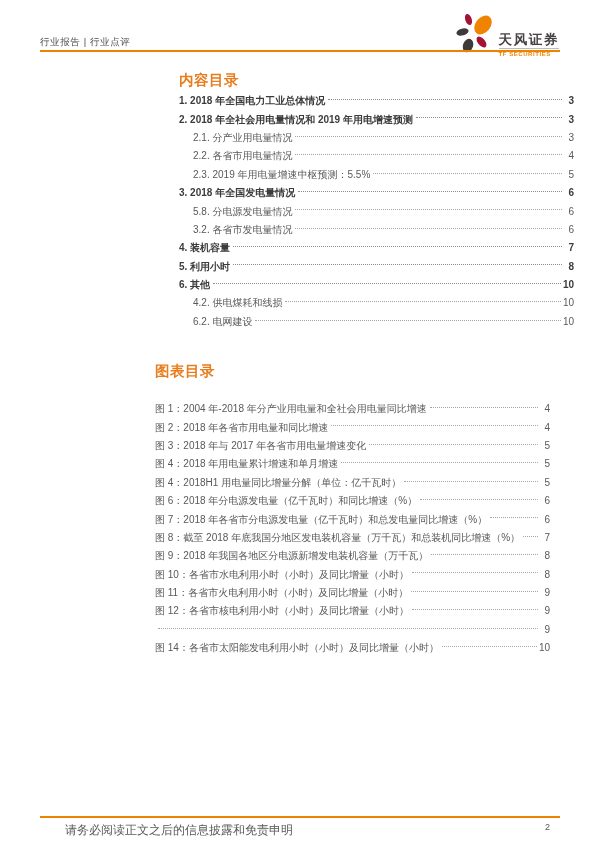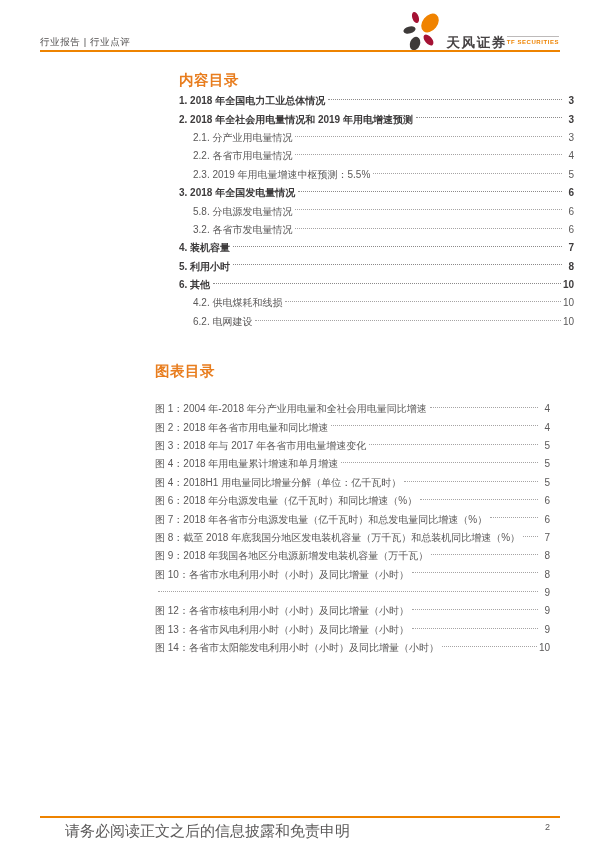--- a/index.html
+++ b/index.html
@@ -26,21 +26,21 @@
   }
   .hdr-rule{
     position:absolute;left:40px;right:40px;top:50px;height:2px;
     background:var(--accent);
   }
   .logo{
     position:absolute;right:41px;top:11px;
     display:flex;align-items:center;gap:5px;
   }
   .logo-mark{width:38px;height:42px;flex:none;}
-  .logo-text{display:flex;flex-direction:row;margin-top:21px;}
+  .logo-text{display:flex;flex-direction:column;margin-top:21px;}
   .logo-cn{font-size:13.5px;font-weight:bold;color:#464243;letter-spacing:1.6px;line-height:15px;}
   .logo-en{font-size:6px;color:var(--accent);letter-spacing:.55px;border-top:1px solid #BDBABA;padding-top:1.5px;margin-top:1px;font-weight:bold;}
   
   .content{position:absolute;left:155px;width:395px;}
   #toc-block{top:71px;margin-left:24px;}
   #fig-block{top:362px;}
   .sec-title{
     font-size:14.5px;font-weight:bold;color:var(--heading);
     line-height:19px;margin-bottom:2px;letter-spacing:.5px;
   }
@@ -57,21 +57,21 @@
     border-bottom:1.4px dotted var(--leader);
     margin:0 2px 3.5px 3px;
   }
   .row.l1 .leader{border-bottom-color:#8C8A8A;}
   .page-num{flex:none;line-height:14px;min-width:10px;text-align:right;}
   
   .ftr-rule{
     position:absolute;left:40px;right:40px;top:816px;height:1.6px;
     background:var(--accent);
   }
-  .ftr-text{position:absolute;left:65px;top:822px;font-size:15px;color:var(--text-soft);}
+  .ftr-text{position:absolute;left:65px;top:822px;font-size:12px;color:var(--text-soft);}
   .ftr-page{position:absolute;right:50px;top:822px;font-size:9px;color:var(--text-soft);}
 </style>
 </head>
 <body>
 
 <div class="page">
 
   <div class="hdr-label">行业报告 | 行业点评</div>
 
   <div class="logo">
@@ -208,30 +208,30 @@
           <span class="label">图 9：2018 年我国各地区分电源新增发电装机容量（万千瓦）</span>
           <span class="leader"></span>
           <span class="page-num">8</span>
         </div>
         <div class="row">
           <span class="label">图 10：各省市水电利用小时（小时）及同比增量（小时）</span>
           <span class="leader"></span>
           <span class="page-num">8</span>
         </div>
         <div class="row">
+          <span class="label">图 11：各省市火电利用小时（小时）及同比增量（小时）</span>
           <span class="leader"></span>
           <span class="page-num">9</span>
         </div>
         <div class="row">
           <span class="label">图 12：各省市核电利用小时（小时）及同比增量（小时）</span>
           <span class="leader"></span>
           <span class="page-num">9</span>
         </div>
         <div class="row">
-          <span class="label">图 13：各省市风电利用小时（小时）及同比增量（小时）</span>
           <span class="leader"></span>
           <span class="page-num">9</span>
         </div>
         <div class="row">
           <span class="label">图 14：各省市太阳能发电利用小时（小时）及同比增量（小时）</span>
           <span class="leader"></span>
           <span class="page-num">10</span>
         </div>
       </div>
   </div>

